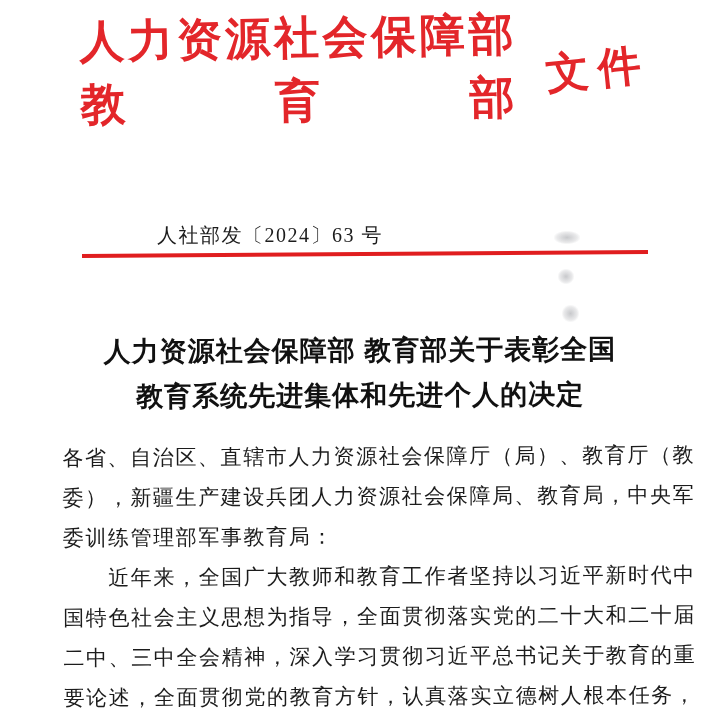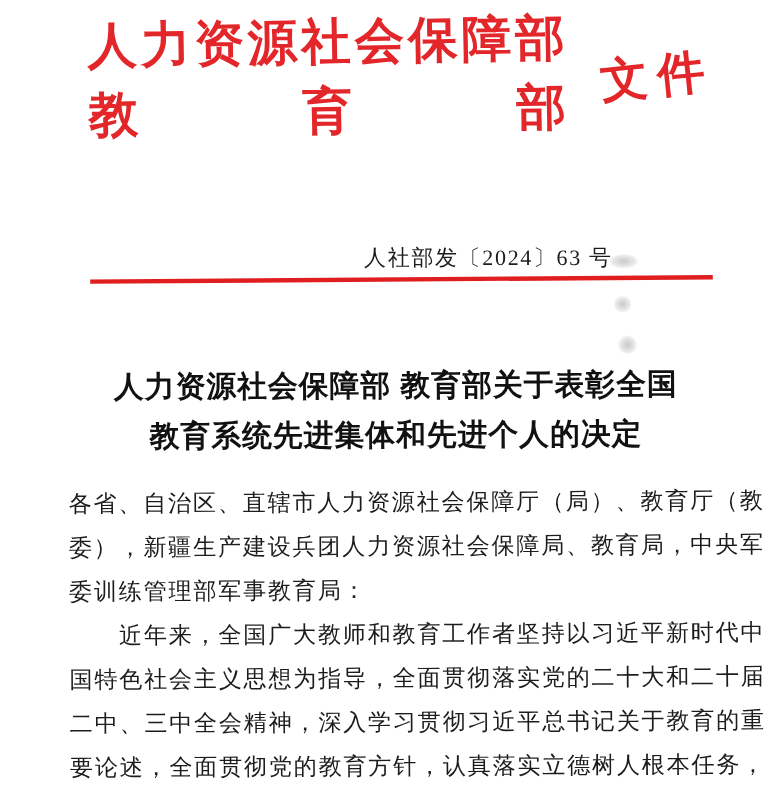--- a/index.html
+++ b/index.html
@@ -47,21 +47,21 @@
     transform: rotate(-6deg);
     transform-origin: left center;
   }
 
   
   .doc-number {
     position: absolute;
     left: 157px;
     top: 220px;
     width: 400px;
-    text-align: right;
+    text-align: left;
     font-size: 20px;
     line-height: 30px;
     letter-spacing: 1.5px;
     color: var(--text-black);
   }
 
   
   .red-line {
     position: absolute;
     left: 82px;

